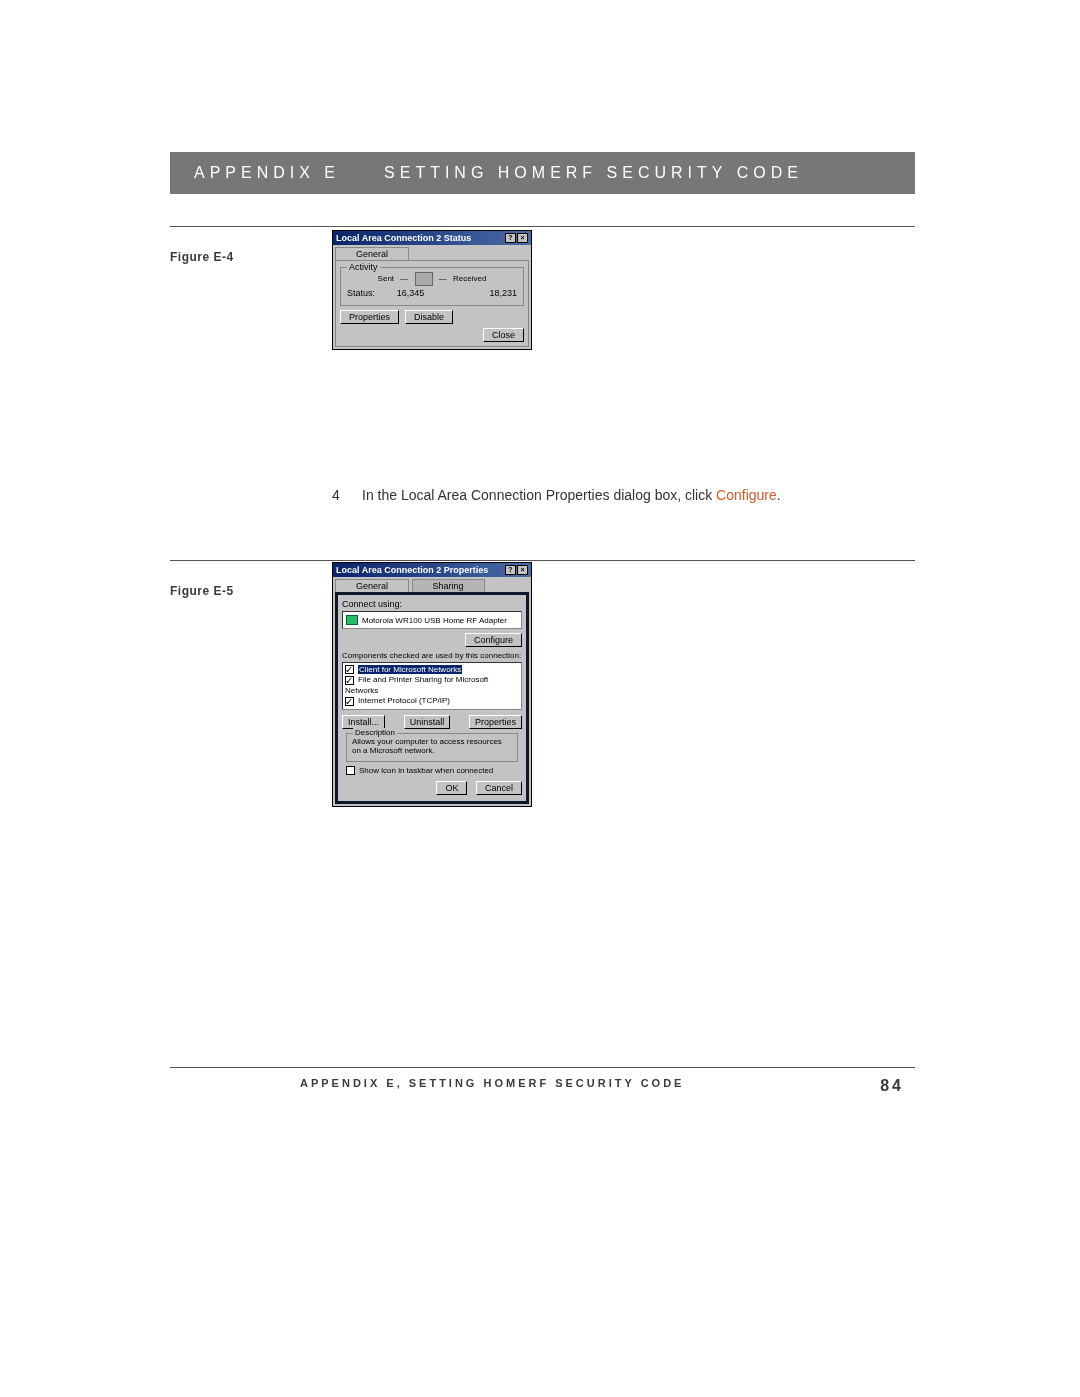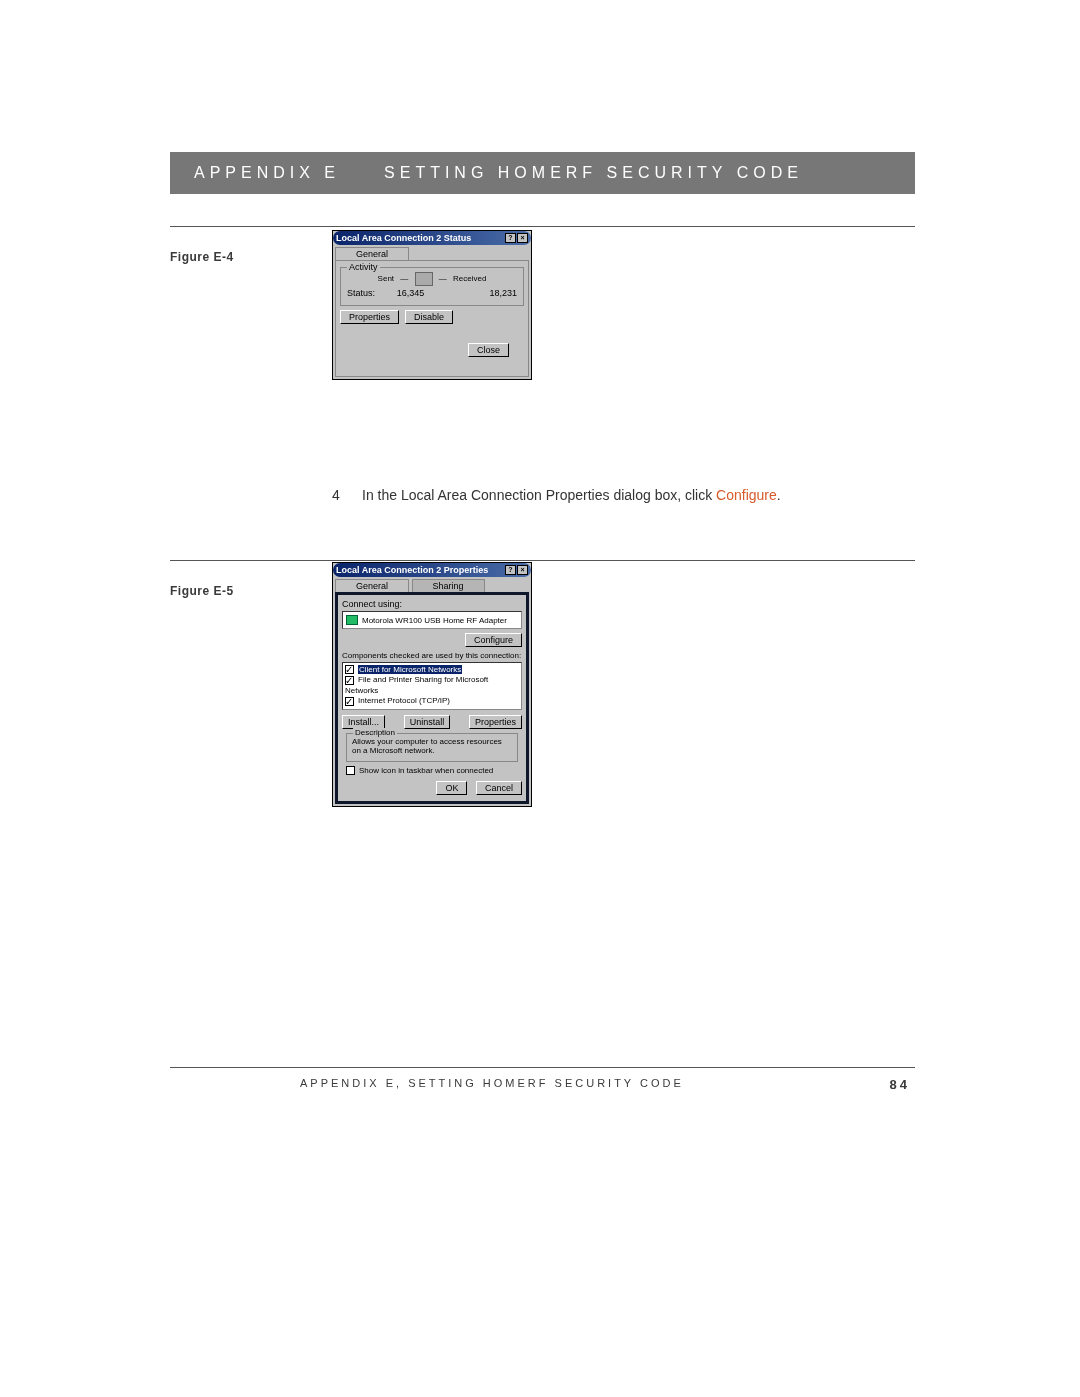--- a/index.html
+++ b/index.html
@@ -67,28 +67,28 @@
   .footer-rule {
     position: absolute;
     left: 170px; top: 1067px;
     width: 745px;
     border-top: 1px solid #555;
   }
   .footer-text {
     position: absolute;
     left: 300px; top: 1077px;
     font-size: 11px;
-    font-weight: 400;
+    font-weight: 700;
     letter-spacing: 3px;
     color: #3a3a3a;
   }
   .page-num {
     position: absolute;
-    right: 170px; top: 1077px;
-    font-size: 13px;
+    right: 176px; top: 1077px;
+    font-size: 16px;
     font-weight: 700;
     letter-spacing: 3px;
     color: #3a3a3a;
   }
 
   
   .win-dialog {
     position: absolute;
     background: #c3c3c3;
     border: 1px solid #000;
@@ -99,21 +99,20 @@
   .win-titlebar {
     background: linear-gradient(to right, #0a246a, #4a6ca8);
     color: #fff;
     font-weight: 700;
     padding: 1px 3px;
     font-size: 9px;
     display: flex;
     justify-content: space-between;
     align-items: center;
     height: 14px;
-    border-radius: 7px;
   }
   .win-titlebar .ctrls { display:flex; gap:1px; }
   .win-titlebar .ctrl {
     width: 11px; height: 10px;
     background: #c3c3c3;
     border: 1px solid #000;
     font-size: 7px; line-height: 8px; text-align:center;
     color:#000;
   }
   .win-tab {
@@ -227,21 +226,21 @@
         <div class="win-row">
           <span>Status:</span>
           <span style="flex:1; text-align:center">16,345</span>
           <span style="flex:1; text-align:right">18,231</span>
         </div>
       </div>
       <div style="margin:4px; display:flex; gap:6px;">
         <span class="win-btn">Properties</span>
         <span class="win-btn">Disable</span>
       </div>
-      <div style="margin:19px; text-align:right;">
+      <div style="margin:4px; text-align:right;">
         <span class="win-btn">Close</span>
       </div>
     </div>
   </div>
 
   <div class="instruction">
     <span class="num">4</span>
     <span class="txt">
       <span>In the Local Area Connection Properties dialog box, click </span><span class="configure">Configure</span><span>.</span>
     </span>

